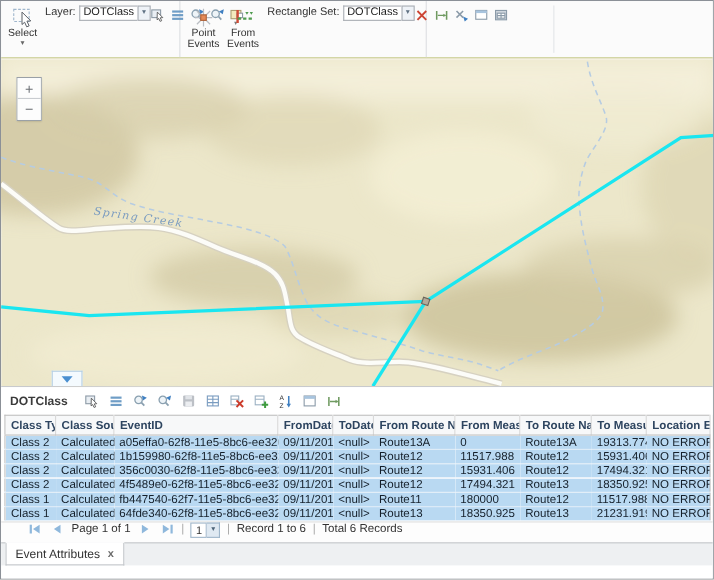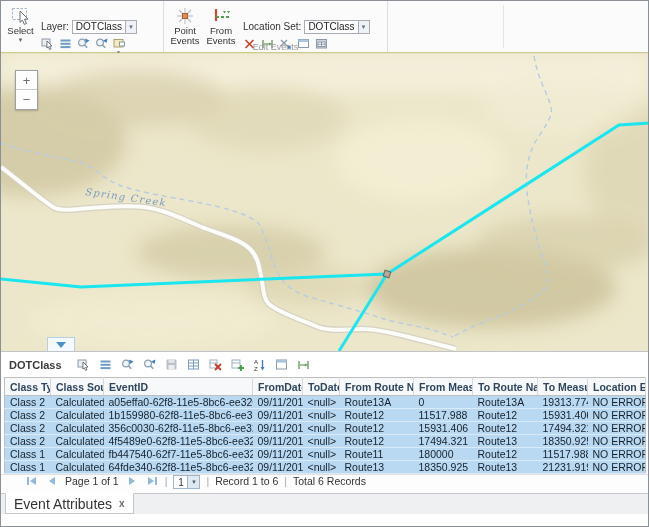--- a/index.html
+++ b/index.html
@@ -23,21 +23,21 @@
 
   
   .ribbon { height: 52px; background: #fbfbfb; border-bottom: 1px solid #c9cc91; display: flex; flex: none; position: relative; }
   .rgroup { position: relative; height: 100%; border-right: 1px solid #dcdee1; display: flex; align-items: flex-start; padding: 2px 3px 11px 3px; }
   .rgroup-label { position: absolute; bottom: 0px; left: 0; right: 0; text-align: center; font-size: 9px; color: #9b9b9b; }
   .big-btn { width: 33px; height: 46px; display: flex; flex-direction: column; align-items: center; justify-content: flex-start; border: 1px solid transparent; border-radius: 2px; margin-top: 1px; cursor: default; }
   .big-btn .bicon { width: 22px; height: 20px; margin-top: 1px; }
   .big-btn .blabel { font-size: 9.5px; color: #333; line-height: 10px; text-align: center; }
   .big-btn .caret { font-size: 6px; color: #666; line-height: 6px; margin-top: 1px; }
   .big-btn.active { background: #c9e4f8; border-color: #7eb8e0; }
-  .rcol { display: flex; flex-direction: column; margin-left: 4px; margin-top: 16px; }
+  .rcol { display: flex; margin-left: 4px; margin-top: 1px; }
   .rrow { display: flex; align-items: center; height: 15px; }
   .rlabel { font-size: 10px; color: #333; margin-right: 3px; white-space: nowrap; }
   .combo { display: flex; height: 14px; }
   .combo .field { background: #fff; border: 1px solid #a9adb3; border-right: none; font-size: 10px; color: #222; padding: 0 3px; display: flex; align-items: center; }
   .combo .drop { width: 12px; background: #eef2f7; border: 1px solid #a9adb3; color: #5f7183; font-size: 6px; display: flex; align-items: center; justify-content: center; }
   .checkbox { width: 9px; height: 9px; background: #fff; border: 1px solid #8b8f94; margin-right: 4px; flex: none; }
   .icon-row { display: flex; align-items: flex-start; gap: 5px; margin-top: 3px; height: 14px; }
   .mini-icon { width: 13px; height: 13px; display: inline-block; }
   .mini-icon svg { width: 13px; height: 13px; display: block; }
   .icon-stack { position: relative; }
@@ -66,21 +66,21 @@
   .pager { height: 19px; flex: none; display: flex; align-items: flex-start; gap: 6px; padding-left: 24px; font-size: 10.5px; color: #333; background: #fdfdfd; border-top: 1px solid #e0e0e0; }
   .pager .nav { width: 14px; height: 12px; display: inline-block; }
   .pager .sep { color: #a9a9a9; }
   .page-combo { display: flex; height: 14px; }
   .page-combo .pfield { width: 15px; background: #fff; border: 1px solid #9fb6ca; font-size: 10px; display: flex; align-items: center; justify-content: center; }
   .page-combo .pdrop { width: 12px; background: #dfe9f2; border: 1px solid #9fb6ca; border-left: none; font-size: 6px; color: #4d6congruent78; color: #4d6478; display: flex; align-items: center; justify-content: center; }
 
   
   .bottom-tabs { height: 21px; flex: none; background: #eef0f2; border-top: 1px solid #c3c7cb; display: flex; align-items: stretch; padding-left: 4px; }
   .btab { background: #fff; border: 1px solid #c3c7cb; border-top: 1px solid #fff; margin-top: -1px; display: flex; align-items: center; padding: 0 8px; gap: 7px; }
-  .btab .btab-label { font-size: 14px; color: #333; }
+  .btab .btab-label { font-size: 11px; color: #333; }
   .btab .btab-close { font-size: 10px; color: #6b6b6b; font-weight: bold; cursor: default; }
 </style>
 </head>
 <body>
 
 <div class="window">
 
 
   <div class="ribbon">
     <div class="rgroup" style="width:163px">
@@ -164,21 +164,21 @@
               <path d="M6,11 H20" stroke="#4f9b4f" stroke-width="2" stroke-dasharray="3 2" fill="none"></path>
               <polygon points="13,5 16,5 14.5,7.5" fill="#4f9b4f"></polygon>
               <polygon points="17,5 20,5 18.5,7.5" fill="#4f9b4f"></polygon>
             </svg>
         </span>
         <span class="blabel">From</span>
         <span class="blabel">Events</span>
       </div>
       <div class="rcol" style="width:118px">
         <div class="rrow">
-          <span class="rlabel">Location Set:</span>
+          <span class="rlabel">Rectangle Set:</span>
           <span class="combo" style="flex:1">
             <span class="field" style="flex:1">DOTClass</span>
             <span class="drop">▼</span>
           </span>
         </div>
         <div class="icon-row">
             <span class="mini-icon">
               <svg viewBox="0 0 13 13">
                 <line x1="2.5" y1="3" x2="10.5" y2="11" stroke="#cc4433" stroke-width="1.7"></line>
                 <line x1="10.5" y1="3" x2="2.5" y2="11" stroke="#cc4433" stroke-width="1.7"></line>
@@ -208,21 +208,20 @@
             <span class="mini-icon">
               <svg viewBox="0 0 13 13">
                 <rect x="1.5" y="2.5" width="10" height="8.5" fill="#cfd6dd" stroke="#8a9aa8"></rect>
                 <rect x="3" y="5" width="7" height="4.5" fill="#fff" stroke="#8a9aa8"></rect>
                 <line x1="3" y1="7.2" x2="10" y2="7.2" stroke="#8a9aa8"></line>
                 <line x1="6.5" y1="5" x2="6.5" y2="9.5" stroke="#8a9aa8"></line>
               </svg>
             </span>
           </div>
       </div>
-      <div class="rgroup-label">Edit Events</div>
     </div>
     <div class="ghost-divider"></div>
   </div>
 
   <div class="map">
     <svg class="basemap" width="649" height="298" viewBox="0 68 649 298">
       <defs>
         <filter id="soft" x="-60%" y="-60%" width="220%" height="220%">
             <feGaussianBlur stdDeviation="9"></feGaussianBlur>
           </filter>

